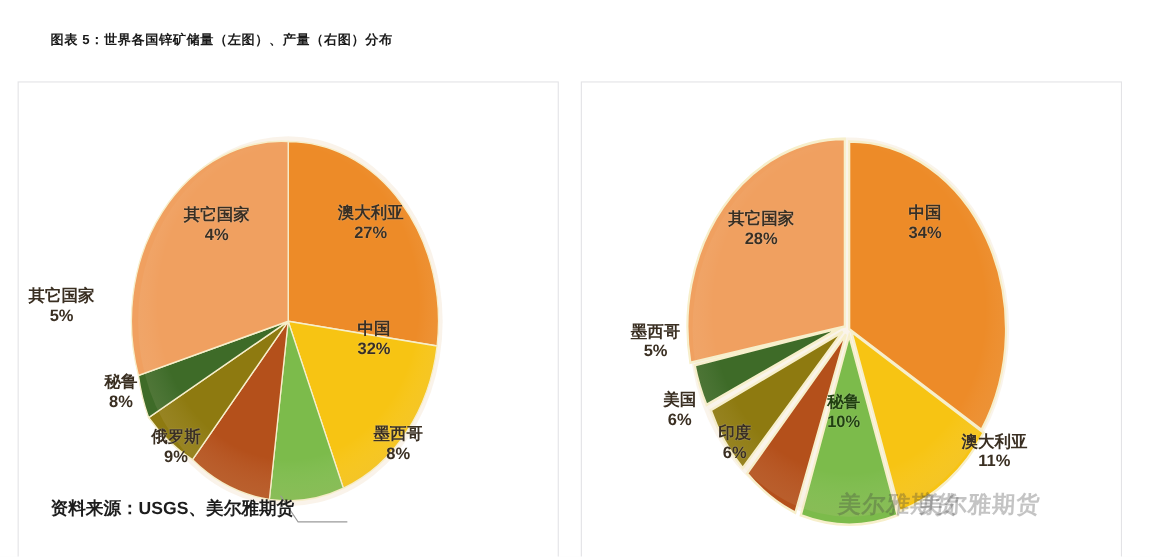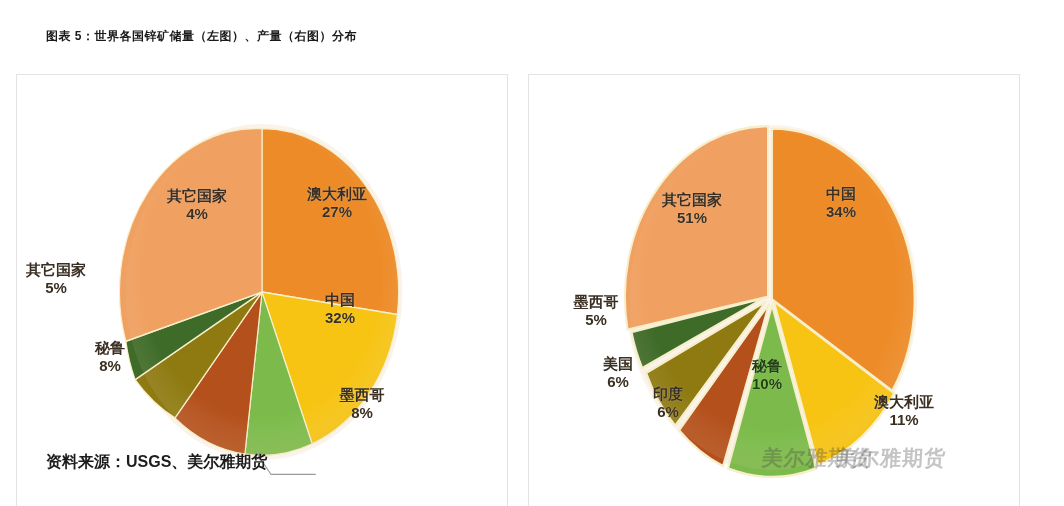--- a/index.html
+++ b/index.html
@@ -164,20 +164,24 @@
       <div class="plabel" style="left:283px; top:216px; width:80px;">
         <span>中国</span>
         <span class="pct">32%</span>
       </div>
 
       <div class="plabel" style="left:298px; top:311px; width:94px;">
         <span>墨西哥</span>
         <span class="pct">8%</span>
       </div>
 
+      <div class="plabel" style="left:100px; top:314px; width:86px;">
+        <span>俄罗斯</span>
+        <span class="pct">9%</span>
+      </div>
 
       <div class="plabel" style="left:62px; top:264px; width:62px;">
         <span>秘鲁</span>
         <span class="pct">8%</span>
       </div>
 
       <div class="plabel multi" style="left:-6px; top:186px; width:90px;">
         <span>其它国家</span>
         <span class="pct">5%</span>
       </div>
@@ -207,21 +211,21 @@
 
         <path d="M236,187 L113.7,245.8 A143,143 0 0,1 103.0,215.6 Z" fill="#3E6B28" stroke="#F7EFCB" stroke-width="2"></path>
 
         <path d="M240,186 L99.0,213.6 A143,143 0 0,1 240,43 Z" fill="#F0A060" stroke="#F7EFCB" stroke-width="2"></path>
 
         <circle cx="244" cy="188" r="143" fill="url(#shadeR)"></circle>
       </svg>
 
       <div class="plabel" style="left:108px; top:116px; width:110px;">
         <span>其它国家</span>
-        <span class="pct">51%</span>
+        <span class="pct">28%</span>
       </div>
 
       <div class="plabel" style="left:272px; top:110px; width:80px;">
         <span>中国</span>
         <span class="pct">34%</span>
       </div>
 
       <div class="plabel" style="left:320px; top:318px; width:110px;">
         <span>澳大利亚</span>
         <span class="pct">11%</span>

